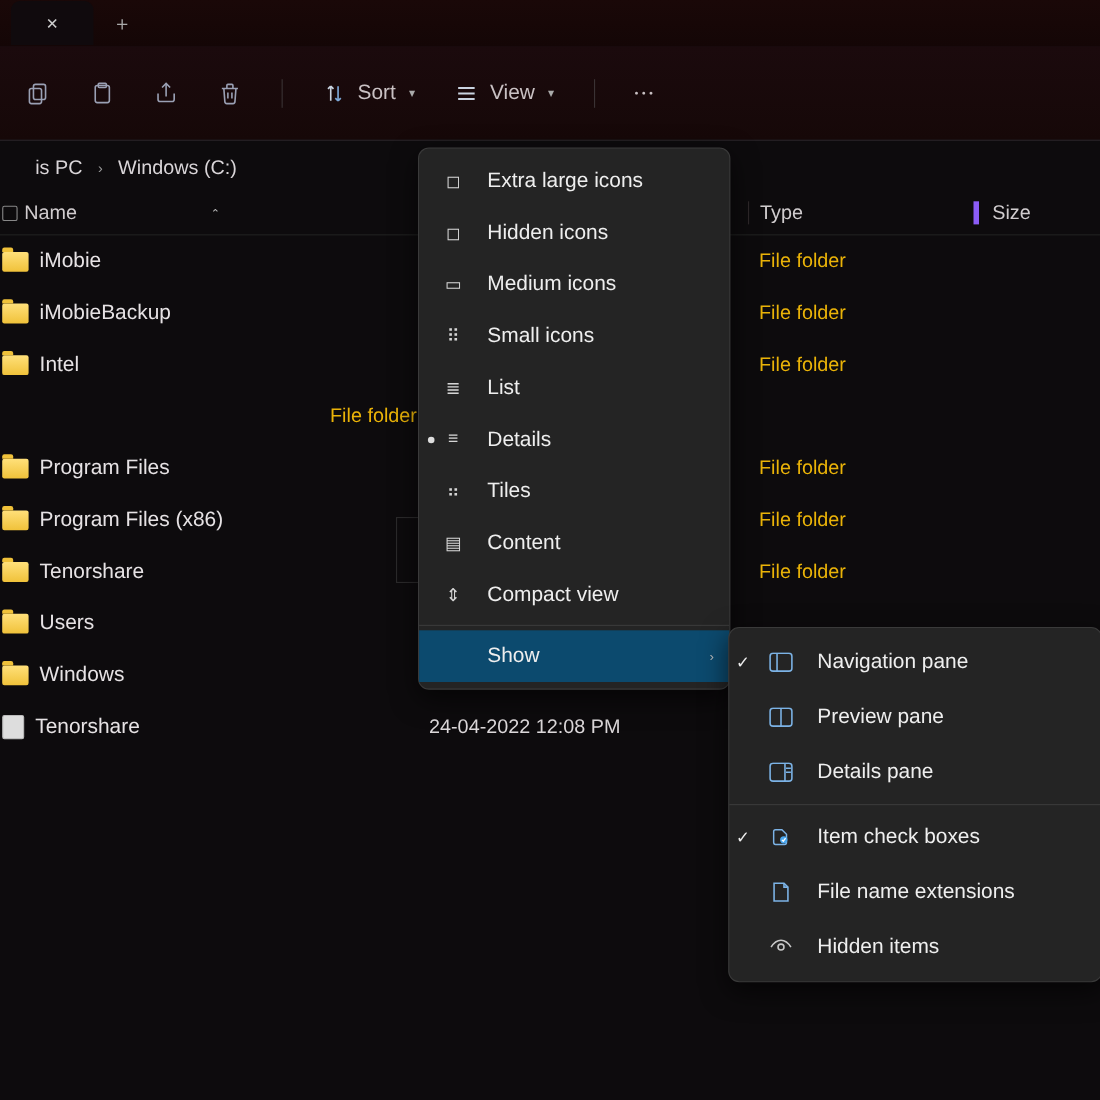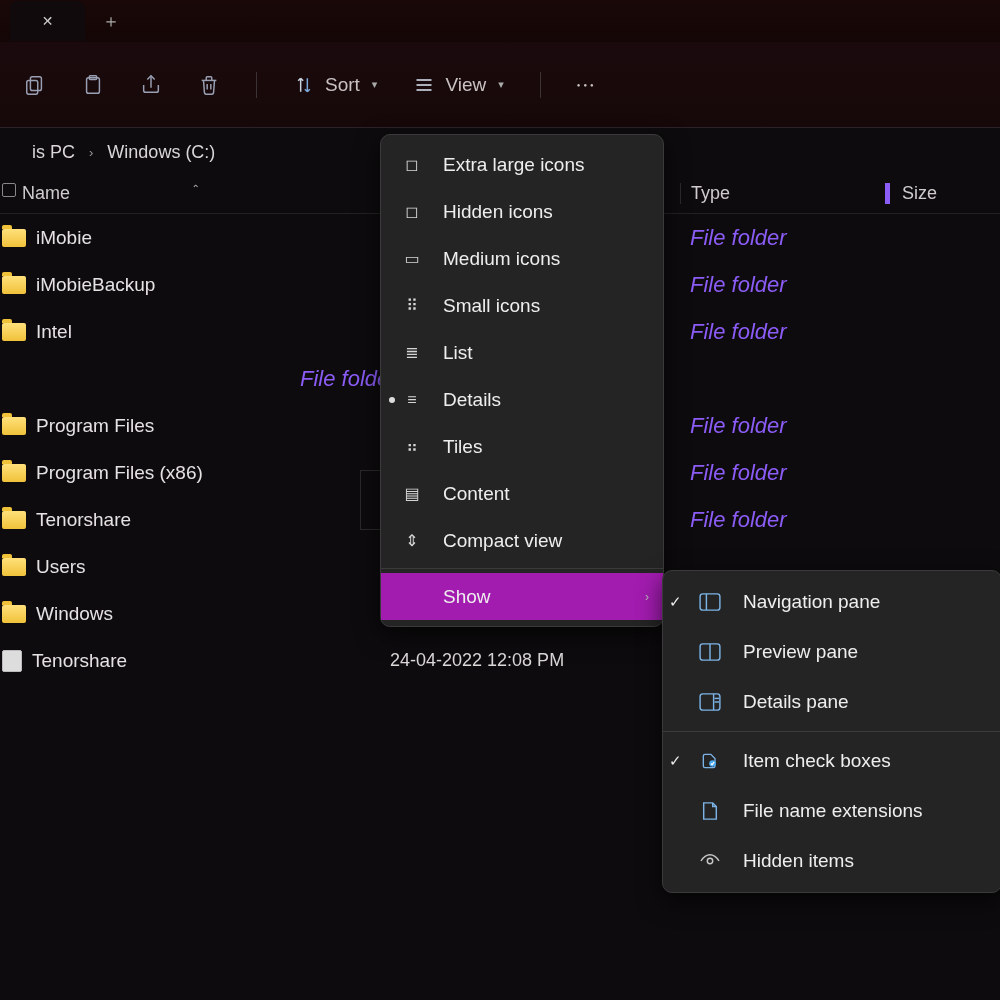--- a/index.html
+++ b/index.html
@@ -18,43 +18,43 @@
   .tb-sep { width:1px; height:26px; background:#3a3234; }
   .chev { font-size:11px; color:#aaa; margin-left:2px; }
   .dots { font-size:6px; letter-spacing:3px; color:#c9c1c3; }
 
   
   .crumb { height: 36px; display:flex; align-items:center; padding-left:0; gap:14px; font-size:18px; color:#d9d5d8; margin-top:6px;margin-left:32px; }
   .crumb .gt { color:#999; font-size:13px; }
 
   
   .colhead { display:flex; height:40px; align-items:center; border-bottom:1px solid #222; font-size:18px; color:#d0ccce; margin-top:4px; }
-  .colhead .c-name { flex: 0 0 390px; padding-left:2px; display:flex; align-items:flex-start; gap:6px; }
+  .colhead .c-name { flex: 0 0 390px; padding-left:2px; display:flex; align-items:center; gap:6px; }
   .colhead .c-date { flex: 0 0 290px; }
   .colhead .c-type { flex: 0 0 205px; border-left:1px solid #2e282a; padding-left:10px; }
   .colhead .c-size { flex: 1; border-left:5px solid #8b5cf6; padding-left:12px; }
   .sort-caret { font-size:10px; color:#bbb; margin-left:auto; margin-right:190px; }
 
   
   .rows { }
   .row { display:flex; align-items:center; height:47px; font-size:19px; color:#e6e2e4; }
   .row .c-name { flex:0 0 390px; display:flex; align-items:center; gap:10px; padding-left:2px; }
   .row .c-date { flex:0 0 290px; font-size:18px; color:#dcd8da; }
-  .row .c-type { flex:0 0 205px; padding-left:10px; font-size:22px; color:#8b5cf6;font-style:italic; }
+  .row .c-type { flex:0 0 205px; padding-left:10px; font-size:18px; color:#eab308; }
   .row .c-size { flex:1; padding-left:12px; }
   .folder-icon { width:24px; height:18px; background: linear-gradient(#ffe07a,#f0c23a); border-radius:2px; position:relative; }
   .folder-icon::before { content:""; position:absolute; top:-4px; left:0; width:10px; height:4px; background:#f0c23a; border-radius:2px 2px 0 0; }
   .file-icon { width:20px; height:22px; background:#ddd; border:1px solid #bbb; border-radius:2px; }
 
   
   .menu-view { position:absolute; top:134px; left:380px; width:284px; background:#242424; border:1px solid #3a3a3a; border-radius:10px; padding:6px 0; box-shadow:0 8px 24px rgba(0,0,0,.6); }
   .menu-row { display:flex; align-items:center; height:47px; padding:0 14px 0 20px; gap:20px; color:#eee; font-size:19px; cursor:pointer; position:relative; }
   .menu-row .bullet { position:absolute; left:8px; width:6px; height:6px; background:#ddd; border-radius:50%; }
   .menu-row .mi { width:22px; display:flex; justify-content:center; color:#d5d5d5; font-size:16px; }
-  .menu-row.hover { background:#a21caf; }
+  .menu-row.hover { background:#0c4a6e; }
   .menu-sep { height:1px; background:#3b3b3b; margin:4px 0; }
   .submenu-caret { margin-left:auto; color:#bbb; font-size:12px; }
 
   
   .menu-show { position:absolute; top:570px; left:662px; width:340px; background:#242424; border:1px solid #3a3a3a; border-radius:10px; padding:6px 0; box-shadow:0 8px 24px rgba(0,0,0,.6); }
   .menu-show .menu-row { height:50px; padding-left:22px; }
   .menu-show .check { position:absolute; left:6px; color:#eee; font-size:15px; width:14px; }
   .menu-show .mi2 { width:26px; display:flex; justify-content:center; color:#6fb3e8; font-size:18px; margin-left:12px; }
 
   

